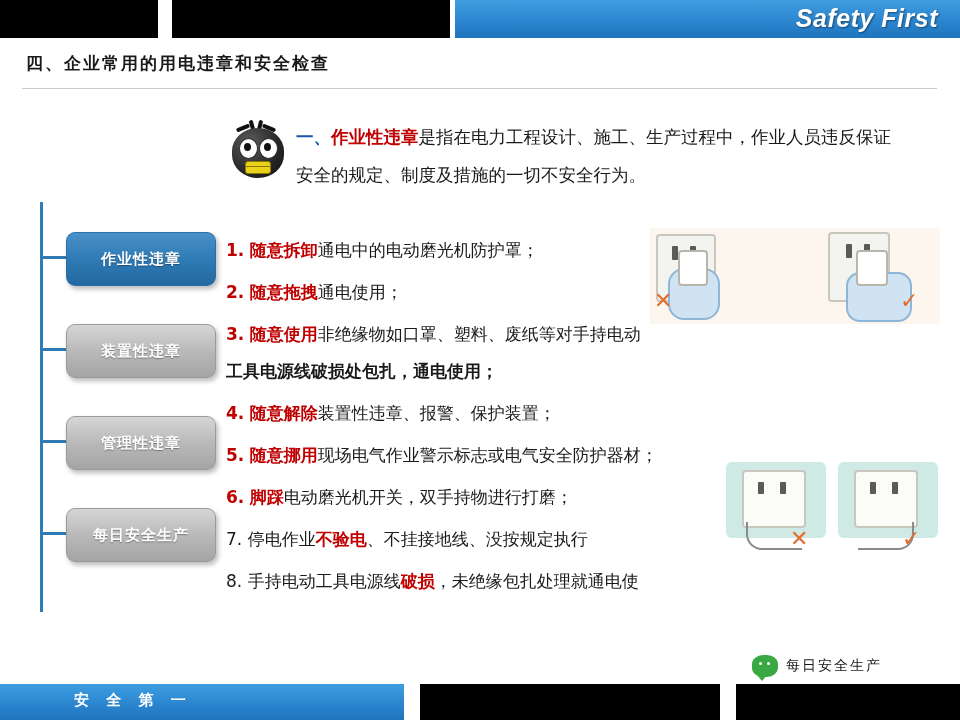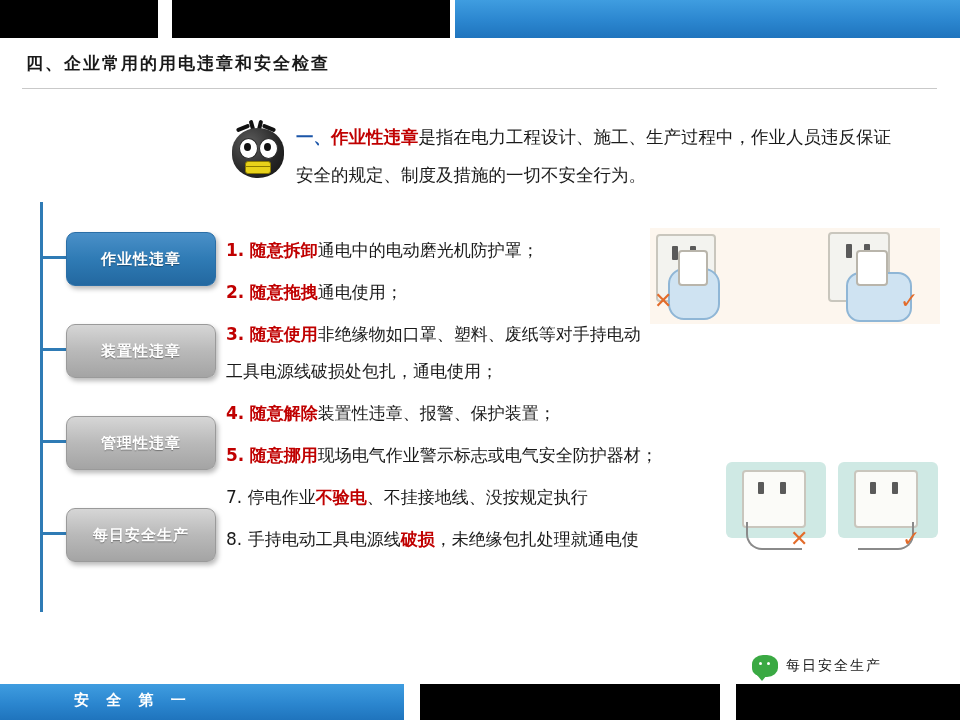--- a/index.html
+++ b/index.html
@@ -97,20 +97,21 @@
   .wechat .wlabel{margin-left:8px;font-size:14px;color:#1a1a1a;letter-spacing:2px;
      font-family:"DejaVu Sans",sans-serif;}
 </style>
 </head>
 <body>
 
 <div class="topbar">
   <div class="tb-blk1"></div>
   <div class="tb-blk2"></div>
   <div class="tb-blue"></div>
+  <div class="tb-title">Safety First</div>
 </div>
 
 <div class="heading">四、企业常用的用电违章和安全检查</div>
 <div class="hrule"></div>
 
 <div class="tree">
 
   <div class="connector" style="left:22px;top:64px;width:3px;height:410px;"></div>
   <div class="connector" style="left:22px;top:118px;width:28px;height:3px;"></div>
   <div class="connector" style="left:22px;top:210px;width:28px;height:3px;"></div>
@@ -156,30 +157,34 @@
     <span class="kw-red">随意拆卸</span><span>通电中的电动磨光机防护罩；</span>
   </div>
   <div class="li">
     <span class="num-red">2.</span>
     <span class="kw-red">随意拖拽</span><span>通电使用；</span>
   </div>
   <div class="li tight">
     <span class="num-red">3.</span>
     <span class="kw-red">随意使用</span><span>非绝缘物如口罩、塑料、废纸等对手持电动</span>
   </div>
-  <div class="li" style="padding-left:0;">
+  <div class="li" style="padding-left:0;font-weight:bold;">
     <span>工具电源线破损处包扎，通电使用；</span>
   </div>
   <div class="li">
     <span class="num-red">4.</span>
     <span class="kw-red">随意解除</span><span>装置性违章、报警、保护装置；</span>
   </div>
   <div class="li">
     <span class="num-red">5.</span>
     <span class="kw-red">随意挪用</span><span>现场电气作业警示标志或电气安全防护器材；</span>
+  </div>
+  <div class="li">
+    <span class="num-red">6.</span>
+    <span class="kw-red">脚踩</span><span>电动磨光机开关，双手持物进行打磨；</span>
   </div>
   <div class="li">
     <span>7.</span>
     <span>停电作业<span class="kw-red">不验电</span>、不挂接地线、没按规定执行</span>
   </div>
   <div class="li tight">
     <span>8.</span>
     <span>手持电动工具电源线<span class="kw-red">破损</span>，未绝缘包扎处理就通电使</span>
   </div>
 </div>

